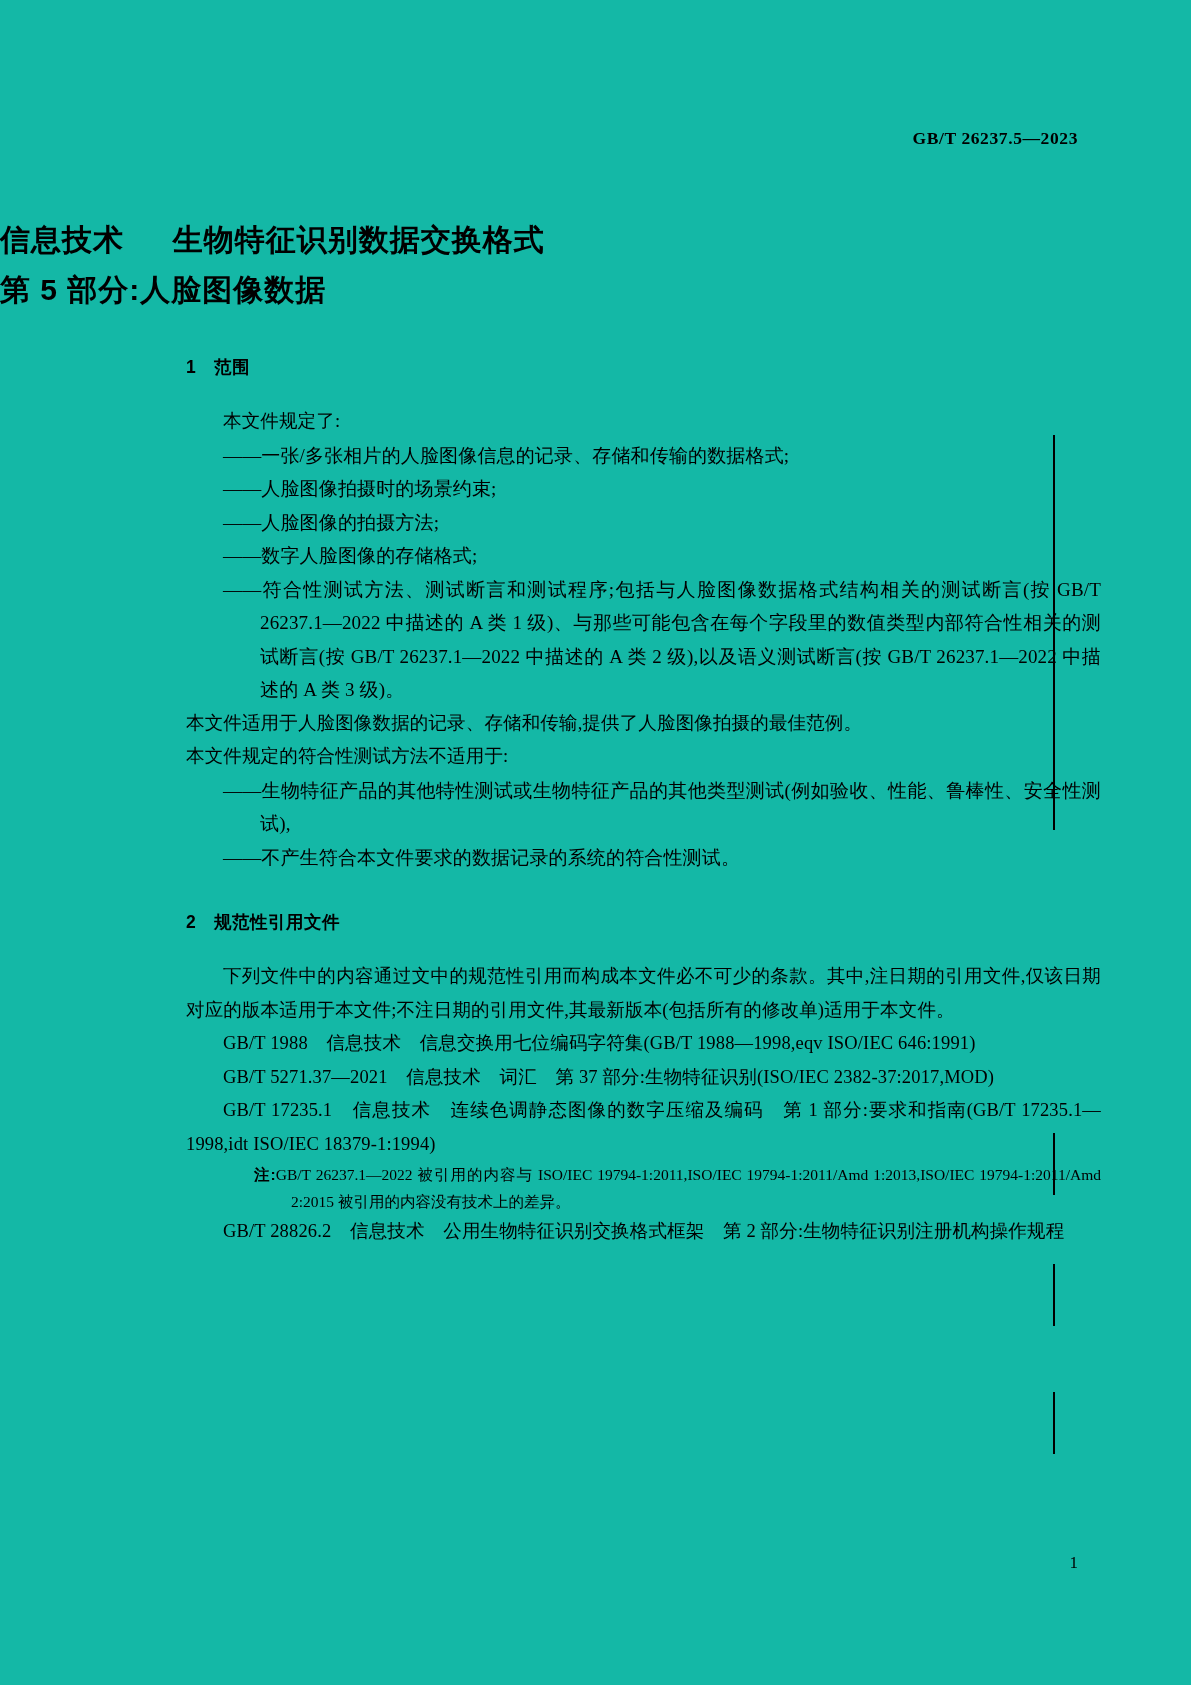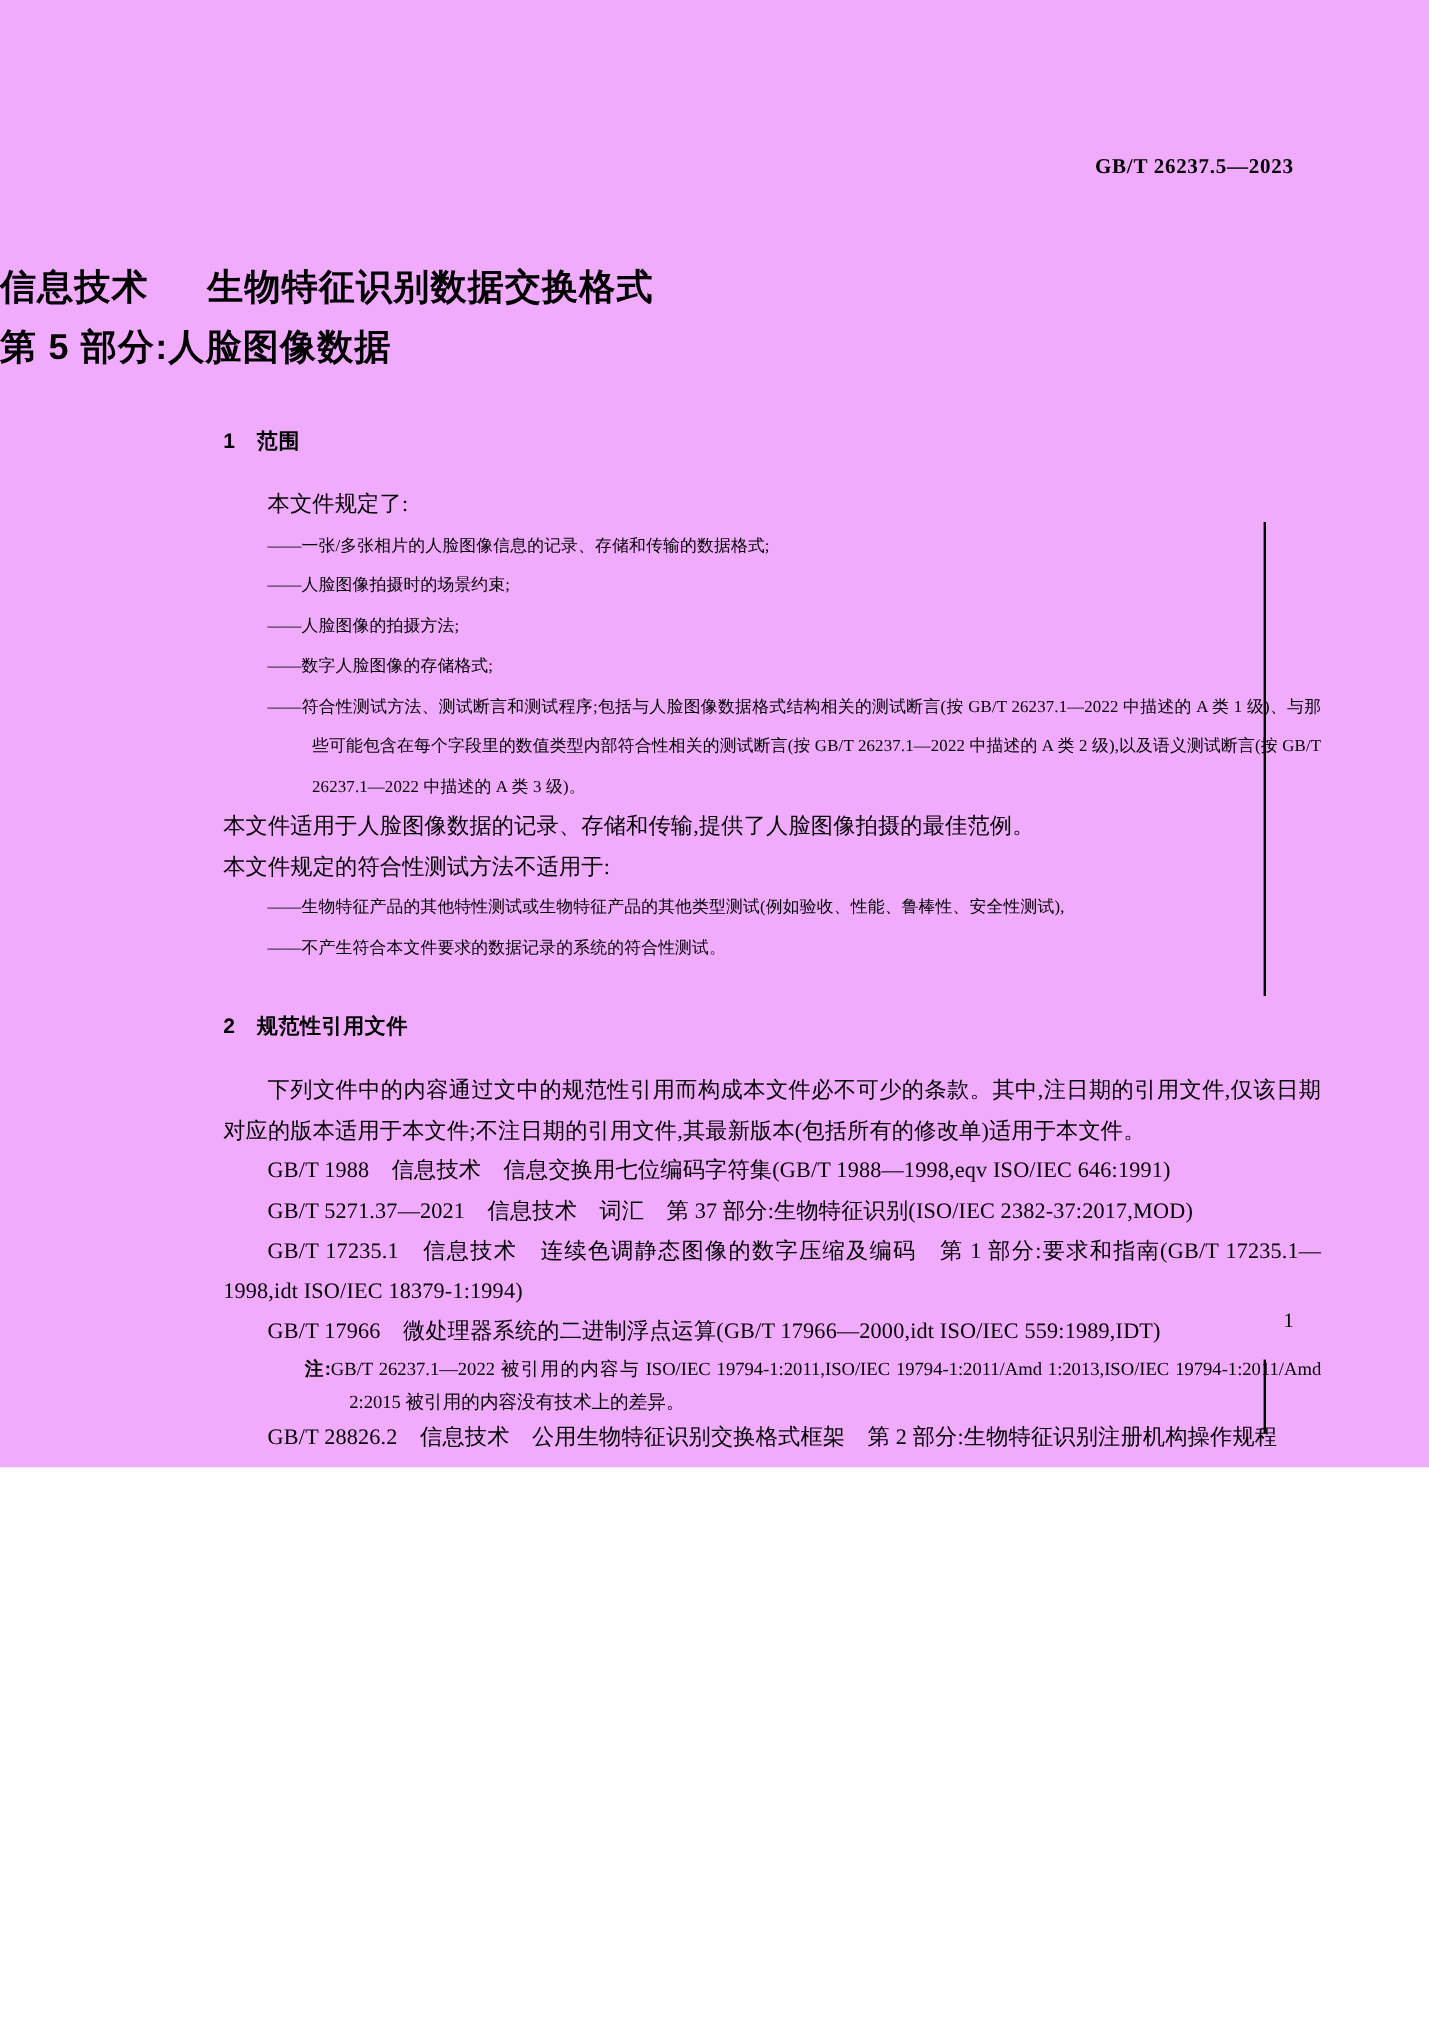--- a/index.html
+++ b/index.html
@@ -7,22 +7,22 @@
     padding: 0;
     background: #ffffff;
   }
   body {
     font-family: "Liberation Serif", "DejaVu Serif", serif;
     color: #000000;
   }
   .page {
     position: relative;
     width: 1191px;
-    height: 1223px;
-    background: #f0abfc;
+    height: 1685px;
+    background: #14b8a6;
     overflow: hidden;
   }
   
   .running-header {
     position: absolute;
     top: 128px;
     right: 113px;
     font-family: "Liberation Serif", "DejaVu Serif", serif;
     font-size: 17.5px;
     letter-spacing: 0.6px;
@@ -77,21 +77,21 @@
     line-height: 33.5px;
     margin: 0;
     text-align: justify;
     text-justify: inter-ideograph;
     letter-spacing: 0.15px;
   }
   .para.indent {
     text-indent: 37px;
   }
   .dash-item {
-    font-size: 14px;
+    font-size: 19px;
     line-height: 33.5px;
     margin: 0;
     padding-left: 74px;
     text-indent: -37px;
     text-align: justify;
     text-justify: inter-ideograph;
     letter-spacing: 0.15px;
   }
   .ref-item {
     font-size: 18.5px;
@@ -172,21 +172,20 @@
     <div class="spacer-lg"></div>
 
     <div class="clause-heading">
       <span class="num">2</span><span>规范性引用文件</span>
     </div>
 
     <p class="para indent">下列文件中的内容通过文中的规范性引用而构成本文件必不可少的条款。其中,注日期的引用文件,仅该日期对应的版本适用于本文件;不注日期的引用文件,其最新版本(包括所有的修改单)适用于本文件。</p>
     <p class="ref-item">GB/T 1988　信息技术　信息交换用七位编码字符集(GB/T 1988—1998,eqv ISO/IEC 646:1991)</p>
     <p class="ref-item">GB/T 5271.37—2021　信息技术　词汇　第 37 部分:生物特征识别(ISO/IEC 2382-37:2017,MOD)</p>
     <p class="ref-item">GB/T 17235.1　信息技术　连续色调静态图像的数字压缩及编码　第 1 部分:要求和指南(GB/T 17235.1—1998,idt ISO/IEC 18379-1:1994)</p>
-    <p class="ref-item">GB/T 17966　微处理器系统的二进制浮点运算(GB/T 17966—2000,idt ISO/IEC 559:1989,IDT)</p>
     <p class="note"><span class="note-label">注:</span><span>GB/T 26237.1—2022 被引用的内容与 ISO/IEC 19794-1:2011,ISO/IEC 19794-1:2011/Amd 1:2013,ISO/IEC 19794-1:2011/Amd 2:2015 被引用的内容没有技术上的差异。</span></p>
     <p class="ref-item">GB/T 28826.2　信息技术　公用生物特征识别交换格式框架　第 2 部分:生物特征识别注册机构操作规程</p>
 
   </div>
 
   <div class="page-number">1</div>
 
 </div>
 
 </body></html>

